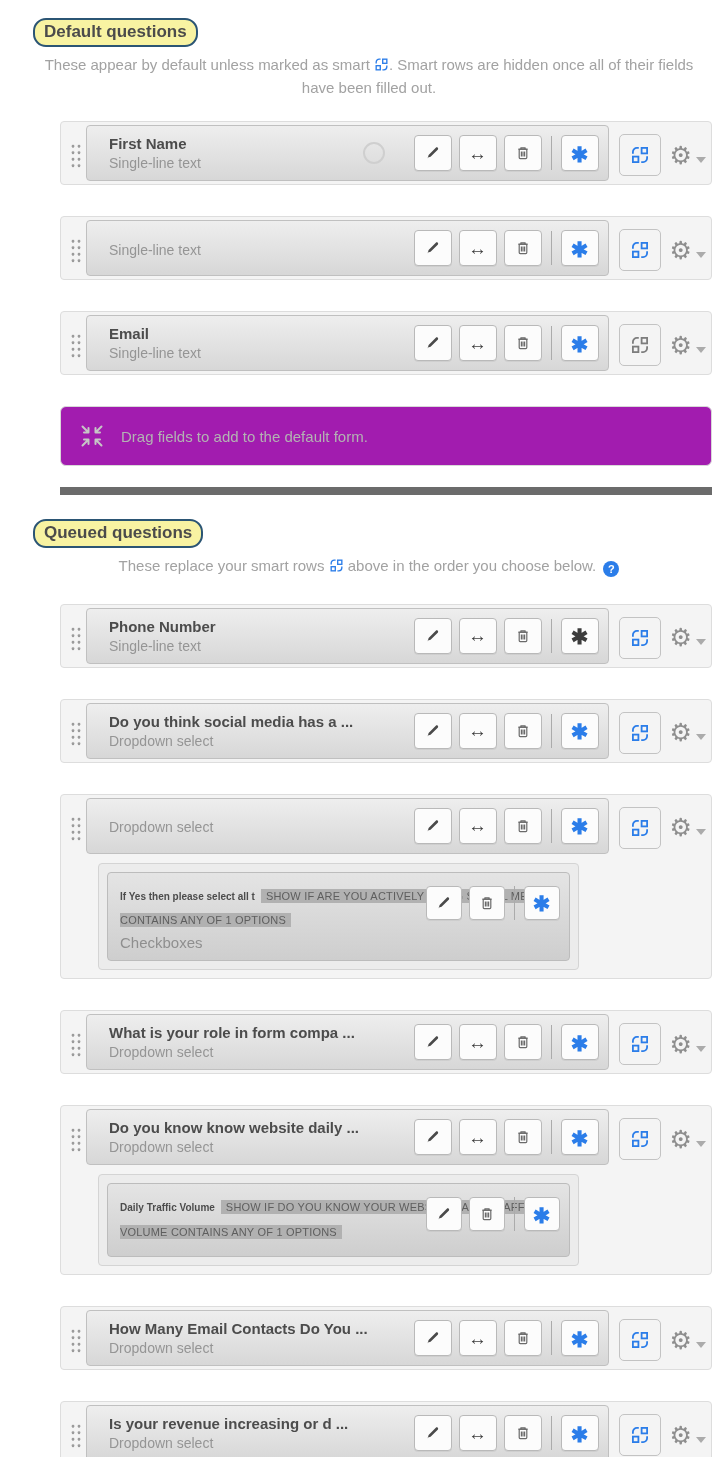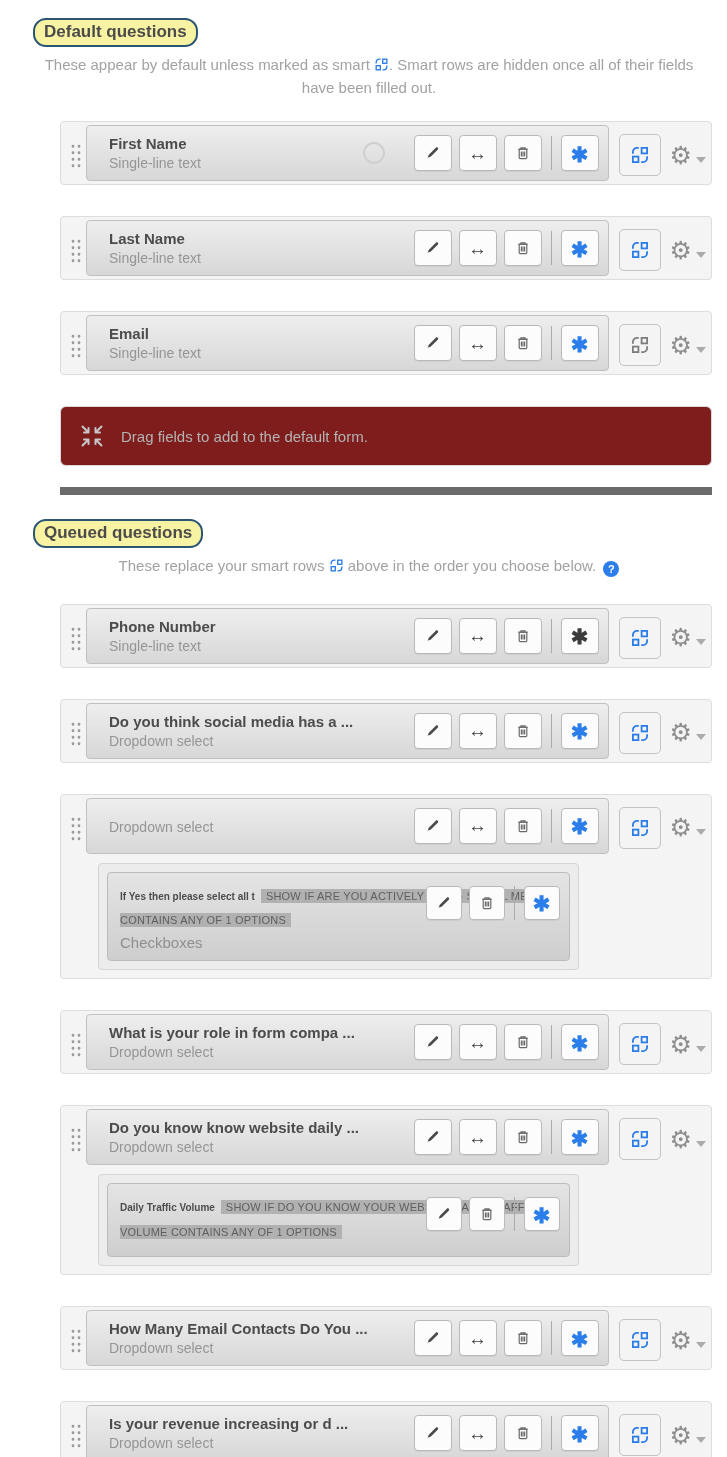--- a/index.html
+++ b/index.html
@@ -102,21 +102,21 @@
   .sub-title { font-size: 10px; font-weight: bold; color: #4c4c4c; }
   .cond-badge {
     font-size: 11px; color: #5e5e5e; background: #b1b1b1;
     padding: 1px 5px; margin-left: 6px; letter-spacing: .2px;
   }
   .sub-subtitle { font-size: 15px; color: #8f8f8f; margin-top: 2px; }
   .sub-actions { position: absolute; right: 9px; top: 13px; display: flex; align-items: center; z-index: 2; }
   .sub-actions .abtn { width: 36px; height: 34px; }
   .dropzone {
     margin-left: 27px; width: 652px; height: 60px;
-    background: #7f1d1d; border: 1px solid #d8d8d8; border-radius: 6px;
+    background: #a21caf; border: 1px solid #d8d8d8; border-radius: 6px;
     display: flex; align-items: center; padding-left: 18px;
     color: #b3b3b3; font-size: 15px;
   }
   .dz-icon { color: #c6c6c6; margin-right: 16px; flex: none; }
   .divider { height: 8px; background: #6b6b6b; margin: 21px 0 24px 27px; width: 652px; }
   .q-desc-wrap { margin-bottom: 26px; }
 </style>
 </head>
 <body>
 
@@ -202,21 +202,20 @@
             <span class="caret"></span>
           </button>
       </div>
     </div>
 
     <div class="row">
       <div class="handle"></div>
       <div class="maincol">
         <div class="card">
           <div class="titles">
-            <div class="title">Last Name</div>
             <div class="subtitle">Single-line text</div>
           </div>
           <div class="actions">
             <button class="abtn">
                 <svg width="16" height="16">
                   <use href="#i-pencil"></use>
                 </svg>
               </button>
             <button class="abtn">
                 <span class="arrow-glyph">↔</span>

